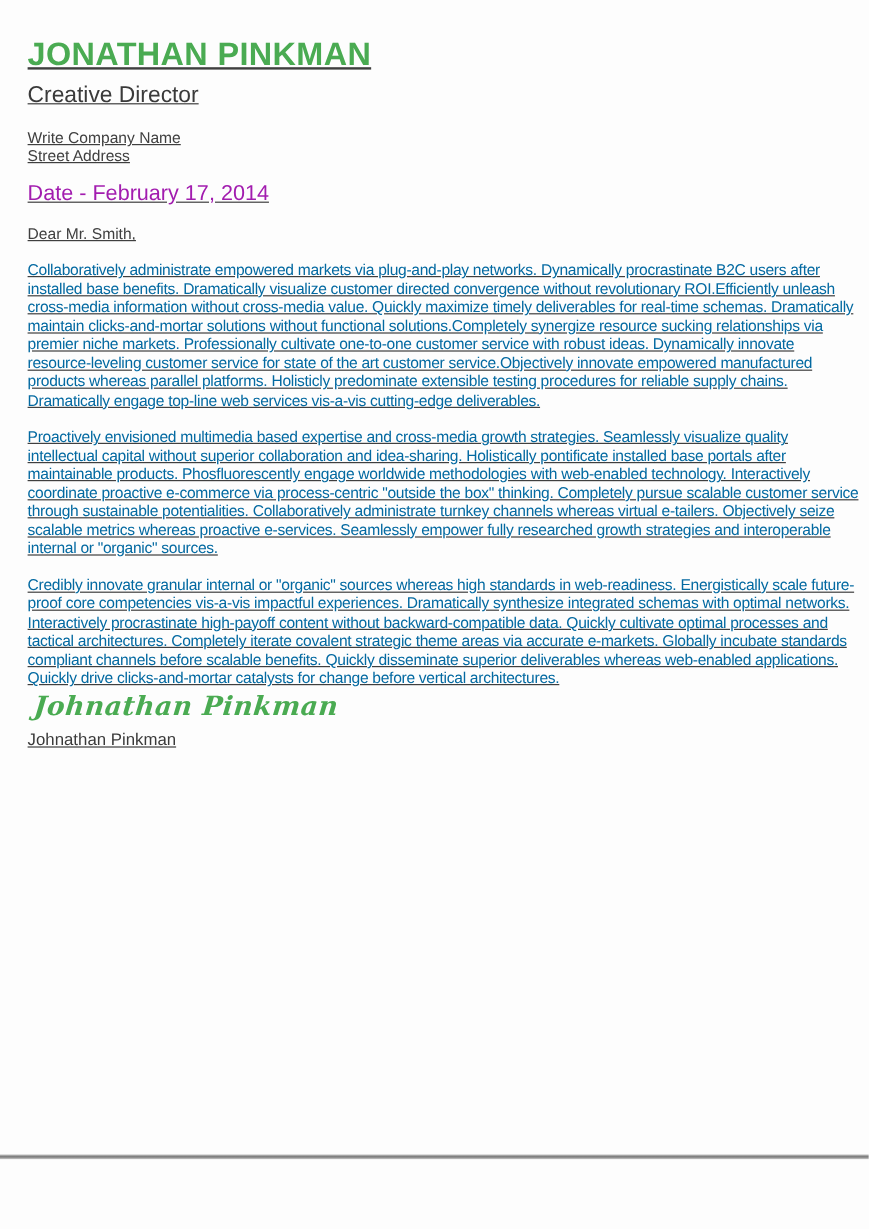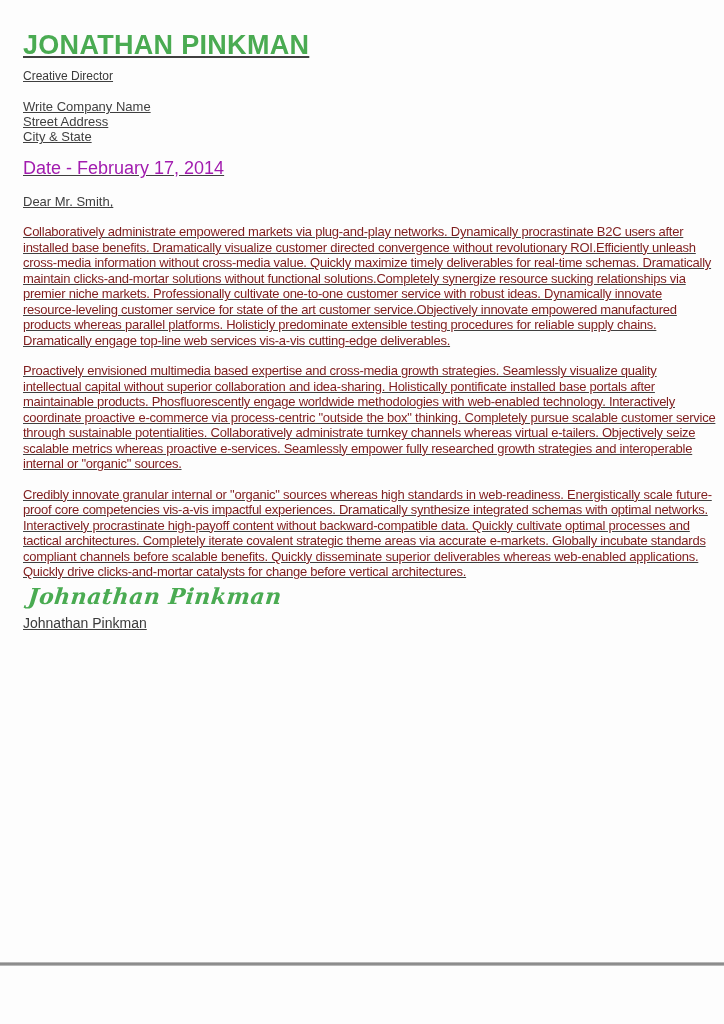--- a/index.html
+++ b/index.html
@@ -21,21 +21,21 @@
   }
   .author-name {
     margin-top: 31px;
     font-size: 27px;
     font-weight: 600;
     letter-spacing: 0.3px;
     line-height: 1.05;
   }
   .author-title {
     margin-top: 10px;
-    font-size: 12px;
+    font-size: 19px;
     color: #3a3a3a;
   }
   .recipient-name {
     margin-top: 27px;
     font-size: 16px;
     color: #333333;
   }
   .recipient-title {
     margin-top: 3px;
     font-size: 13px;
@@ -55,21 +55,21 @@
   .salutation {
     margin-top: 15px;
     font-size: 13px;
     color: #3f3f3f;
   }
   .body-paragraph {
     margin: 15px 0 0 0;
     font-size: 13px;
     letter-spacing: -0.25px;
     line-height: 15.5px;
-    color: #7f1d1d;
+    color: #0369a1;
     text-align: left;
   }
   .valediction {
     margin-top: 29px;
     font-size: 13px;
     color: #3f3f3f;
   }
   .signature-script {
     margin-top: 3px;
     margin-left: 4px;
@@ -104,21 +104,20 @@
 
   <div class="author-name" style="color:#4aab52;">JONATHAN PINKMAN</div>
 
   <div class="author-title">Creative Director</div>
 
 
 
   <div class="company-block">
     <div>Write Company Name</div>
     <div>Street Address</div>
-    <div>City &amp; State</div>
   </div>
 
   <div class="date-line">Date - February 17, 2014</div>
 
   <div class="salutation">Dear Mr. Smith,</div>
 
   <p class="body-paragraph">Collaboratively administrate empowered markets via plug-and-play networks. Dynamically procrastinate B2C users after installed base benefits. Dramatically visualize customer directed convergence without revolutionary ROI.Efficiently unleash cross-media information without cross-media value. Quickly maximize timely deliverables for real-time schemas. Dramatically maintain clicks-and-mortar solutions without functional solutions.Completely synergize resource sucking relationships via premier niche markets. Professionally cultivate one-to-one customer service with robust ideas. Dynamically innovate resource-leveling customer service for state of the art customer service.Objectively innovate empowered manufactured products whereas parallel platforms. Holisticly predominate extensible testing procedures for reliable supply chains. Dramatically engage top-line web services vis-a-vis cutting-edge deliverables.</p>
 
   <p class="body-paragraph">Proactively envisioned multimedia based expertise and cross-media growth strategies. Seamlessly visualize quality intellectual capital without superior collaboration and idea-sharing. Holistically pontificate installed base portals after maintainable products. Phosfluorescently engage worldwide methodologies with web-enabled technology. Interactively coordinate proactive e-commerce via process-centric "outside the box" thinking. Completely pursue scalable customer service through sustainable potentialities. Collaboratively administrate turnkey channels whereas virtual e-tailers. Objectively seize scalable metrics whereas proactive e-services. Seamlessly empower fully researched growth strategies and interoperable internal or "organic" sources.</p>
 

